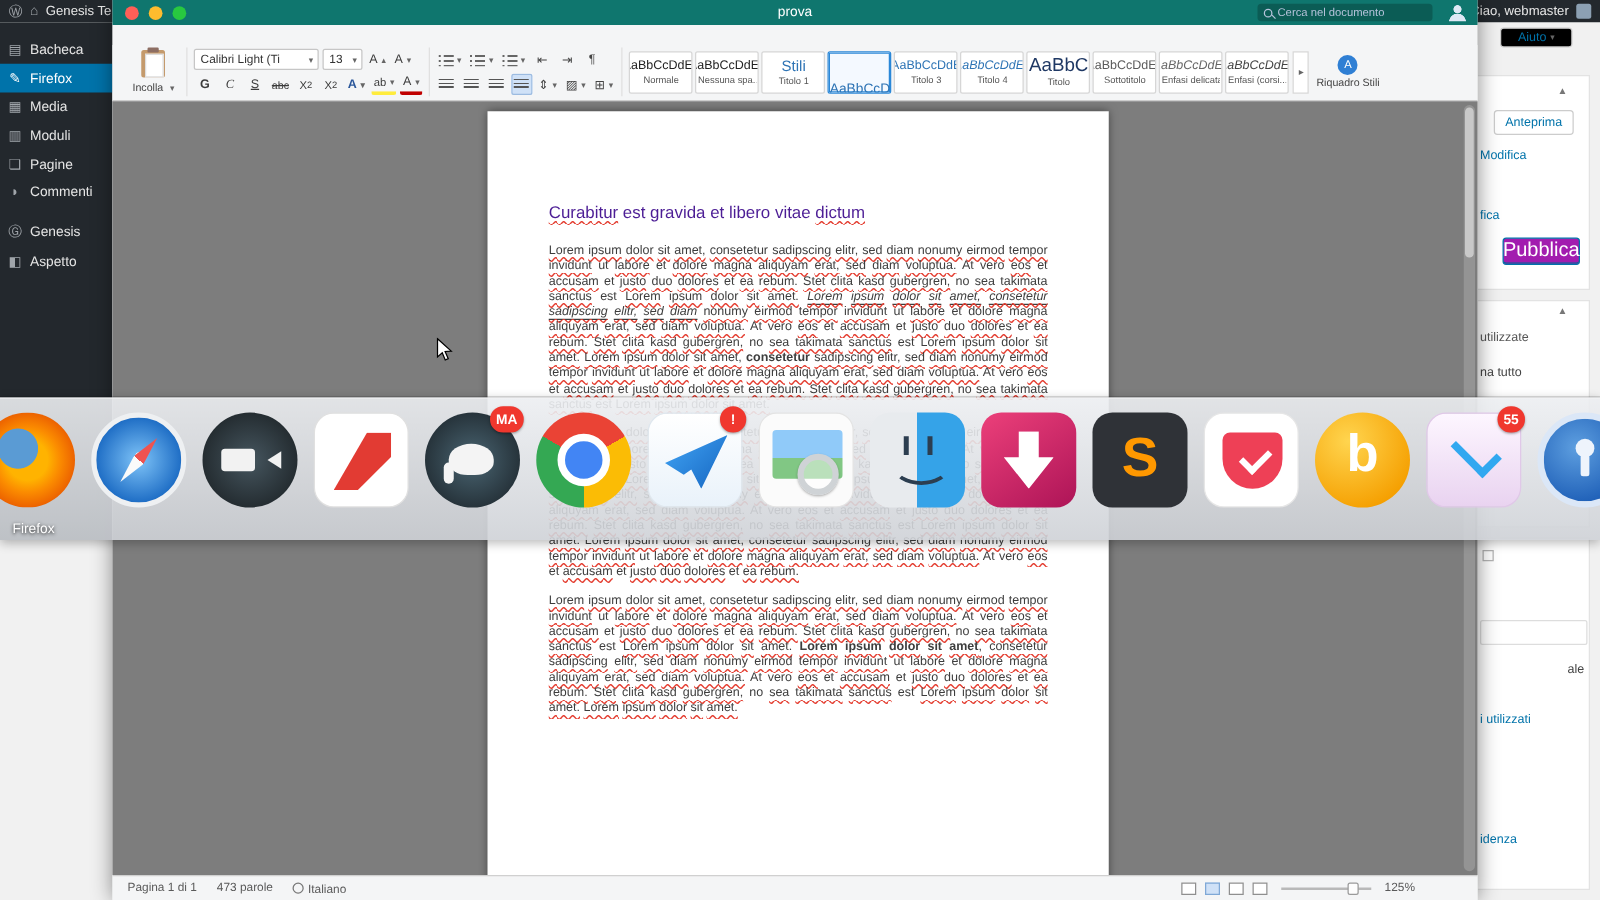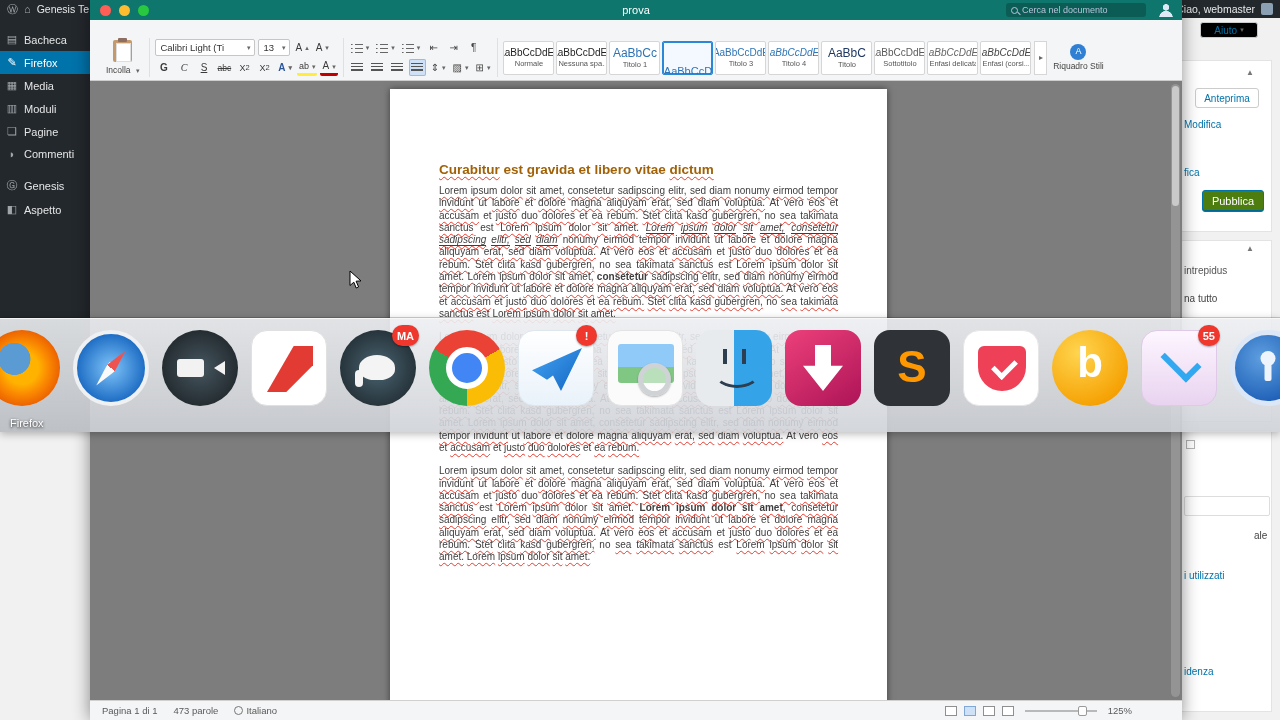--- a/index.html
+++ b/index.html
@@ -24,22 +24,22 @@
   .wp-subitem{padding:2.5px 0;font-size:10.5px;color:#b4b9be;cursor:pointer}
   .wp-subitem.current{color:#fff;font-weight:bold}
   .wp-sep{height:8px}
 
   
   .wp-right{position:absolute;top:18px;left:1182px;width:98px;bottom:0;background:#f1f1f1;z-index:1;overflow:hidden;font-size:10px;color:#444}
   .panel{position:absolute;left:-8px;right:8px;background:#fff;border:1px solid #e3e3e3}
   .collapse{position:absolute;color:#777;font-size:8px}
   .btn-secondary{position:absolute;background:#000000;border:1px solid #ccc;border-radius:3px;color:#0073aa;
     font-size:10px;display:flex;align-items:center;justify-content:center;cursor:pointer}
-  .btn-primary{position:absolute;background:#4d7c0f;border:1px solid #0073aa;border-radius:3px;color:#fff;
-    font-size:11px;display:flex;align-items:center;justify-content:center;cursor:pointer;box-shadow:inset 0 -1px 0 #006799}
+  .btn-primary{position:absolute;background:#a21caf;border:1px solid #0073aa;border-radius:3px;color:#fff;
+    font-size:16px;display:flex;align-items:center;justify-content:center;cursor:pointer;box-shadow:inset 0 -1px 0 #006799}
   .frag{position:absolute;white-space:nowrap}
   .link{color:#0073aa;cursor:pointer}
   .wp-check{position:absolute;width:9px;height:9px;border:1px solid #b4b4b4;background:#fff}
   .wp-input{position:absolute;border:1px solid #ddd;background:#fff;border-radius:2px}
 
   
   .word{position:absolute;left:90px;top:0;width:1092px;height:720px;z-index:2;background:#f4f5f6;box-shadow:0 0 16px rgba(0,0,0,.45)}
   .w-title{position:absolute;top:0;left:0;right:0;height:20px;background:#0f766e;display:flex;align-items:center;justify-content:center}
   .lights{position:absolute;left:10px;top:4.5px;display:flex;gap:8px}
   .light{width:11px;height:11px;border-radius:50%;cursor:pointer}
@@ -93,21 +93,21 @@
   .chip-label{font-size:7.5px;color:#555;white-space:nowrap;max-width:47px;overflow:hidden}
   .gal-more{width:13px;height:34px;border:1px solid #d6d6d6;background:#fff;display:flex;align-items:center;justify-content:center;
     font-size:8px;color:#666;cursor:pointer;flex:none}
   .rpane{display:flex;flex-direction:column;align-items:center;justify-content:center;width:56px;gap:2px;
     font-size:8.5px;color:#444;text-align:center;cursor:pointer;line-height:1.15}
   .rpane-ic{width:16px;height:16px;border-radius:50%;background:#2f7fd4;color:#fff;font-size:9px;display:flex;align-items:center;justify-content:center}
 
   .w-doc{position:absolute;top:81px;left:0;right:0;bottom:20px;background:#7d7d7d;overflow:hidden}
   .page{position:absolute;left:300px;top:8px;width:497px;height:720px;background:#fff;box-shadow:0 0 7px rgba(0,0,0,.5)}
   .page-in{padding:73px 49px 0 49px}
-  .doc-h1{font-size:13.5px;font-weight:bold;color:#a16207;margin:0 0 8px}
+  .doc-h1{font-size:13.5px;font-weight:normal;color:#4c1d95;margin:0 0 18px}
   .doc-h2{font-size:10.5px;font-weight:normal;color:#2e74b5;margin:1px 0 11px}
   .doc-p{font-size:10px;line-height:12.3px;text-align:justify;color:#3d3d3d;margin:0 0 11px}
   .missp{text-decoration:underline;text-decoration-style:wavy;text-decoration-color:#e43d30;
     text-decoration-thickness:1px;text-underline-offset:2px;text-decoration-skip-ink:none}
   .seg-italic{font-style:italic;border-bottom:1px solid #3d3d3d}
   .seg-bold{font-weight:bold}
   .vscroll{position:absolute;right:2px;top:3px;width:9px;bottom:3px;background:rgba(255,255,255,.18);border-radius:5px}
   .vthumb{position:absolute;top:2px;left:1px;width:7px;height:120px;background:#c9c9c9;border-radius:4px;cursor:pointer}
 
   .w-status{position:absolute;left:0;right:0;bottom:0;height:20px;background:#f4f5f6;border-top:1px solid #d0d0d0;
@@ -243,21 +243,21 @@
     <span class="collapse" style="top:50px;right:26px">▲</span>
     <div class="btn-secondary" style="top:70px;left:13px;width:64px;height:20px;background:#fff">
       <span>Anteprima</span>
     </div>
     <span class="frag link" style="top:101px;left:2px">Modifica</span>
     <span class="frag link" style="top:149px;left:2px">fica</span>
     <div class="btn-primary" style="top:172px;left:20px;width:62px;height:22px">
       <span>Pubblica</span>
     </div>
     <span class="collapse" style="top:226px;right:26px">▲</span>
-    <span class="frag" style="top:247px;left:2px;color:#555">intrepidus</span>
+    <span class="frag" style="top:247px;left:2px;color:#555">utilizzate</span>
     <span class="frag" style="top:275px;left:2px">na tutto</span>
     <span class="wp-check" style="top:422px;left:4px"></span>
     <span class="wp-input" style="top:478px;left:2px;width:86px;height:20px"></span>
     <span class="frag" style="top:512px;left:72px">ale</span>
     <span class="frag link" style="top:552px;left:2px">i utilizzati</span>
     <span class="frag link" style="top:648px;left:2px">idenza</span>
   </div>
 
   <div class="word">
     <div class="w-title">
@@ -348,37 +348,37 @@
         <div class="chips">
             <div class="chip">
               <div class="chip-prev" style="color: rgb(34, 34, 34); font-size: 10px;">AaBbCcDdEe</div>
               <div class="chip-label">Normale</div>
             </div>
             <div class="chip">
               <div class="chip-prev" style="color: rgb(34, 34, 34); font-size: 10px;">AaBbCcDdEe</div>
               <div class="chip-label">Nessuna spa...</div>
             </div>
             <div class="chip">
-              <div class="chip-prev" style="color: rgb(46, 116, 181); font-size: 12px;">AaBbCc</div>
+              <div class="chip-prev" style="color: rgb(46, 116, 181); font-size: 12px;">Stili</div>
               <div class="chip-label">Titolo 1</div>
             </div>
             <div class="chip sel">
               <div class="chip-prev" style="color: rgb(46, 116, 181); font-size: 11px; margin-top: 28px;">AaBbCcD</div>
               <div class="chip-label">Titolo 2</div>
             </div>
             <div class="chip">
               <div class="chip-prev" style="color: rgb(46, 116, 181); font-size: 10px;">AaBbCcDdE</div>
               <div class="chip-label">Titolo 3</div>
             </div>
             <div class="chip">
               <div class="chip-prev" style="color: rgb(46, 116, 181); font-size: 10px; font-style: italic;">AaBbCcDdEe</div>
               <div class="chip-label">Titolo 4</div>
             </div>
             <div class="chip">
-              <div class="chip-prev" style="color: rgb(31, 56, 100); font-size: 12px;">AaBbC</div>
+              <div class="chip-prev" style="color: rgb(31, 56, 100); font-size: 15px;">AaBbC</div>
               <div class="chip-label">Titolo</div>
             </div>
             <div class="chip">
               <div class="chip-prev" style="color: rgb(90, 90, 90); font-size: 10px;">AaBbCcDdEe</div>
               <div class="chip-label">Sottotitolo</div>
             </div>
             <div class="chip">
               <div class="chip-prev" style="color: rgb(102, 102, 102); font-size: 10px; font-style: italic;">AaBbCcDdEe</div>
               <div class="chip-label">Enfasi delicata</div>
             </div>

